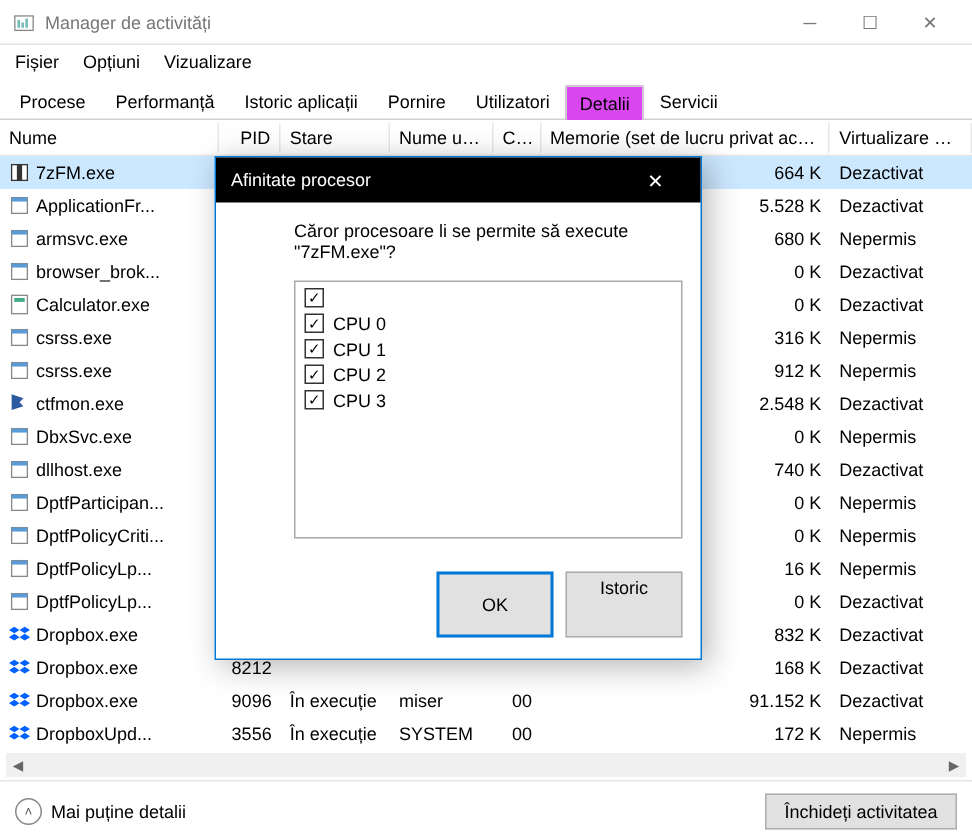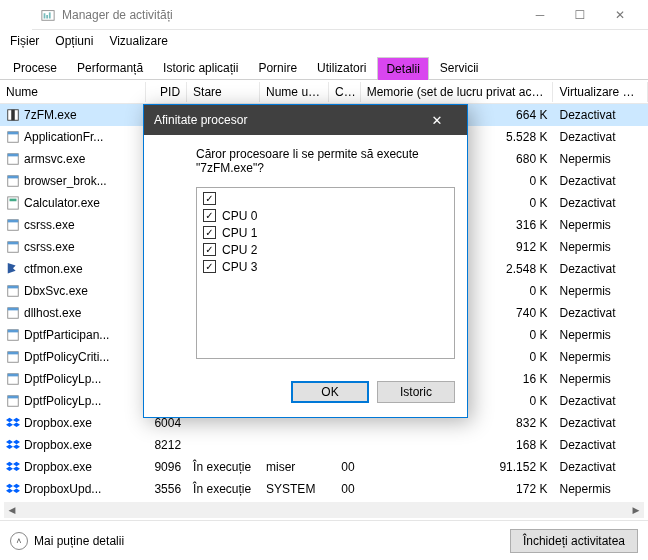--- a/index.html
+++ b/index.html
@@ -1,18 +1,18 @@
 <!DOCTYPE html>
 <html><head>
 <meta charset="utf-8">
 <style>
 * { box-sizing: border-box; margin: 0; padding: 0; font-family: "Segoe UI", Tahoma, sans-serif; font-size: 12px; }
 body { background: #fff; width: 648px; height: 560px; overflow: hidden; position: relative; }
 
-.titlebar { height: 30px; display: flex; align-items: center; padding: 0 8px; border-bottom: 1px solid #e5e5e5; color: #777; margin-left: 32px; }
+.titlebar { height: 30px; display: flex; align-items: center; padding: 0 8px; border-bottom: 1px solid #e5e5e5; color: #777; }
 .titlebar .icon { width: 16px; height: 16px; margin-right: 6px; display: inline-flex; align-items: center; justify-content: center; }
 .titlebar .title { flex: 1; }
 .win-btns { display: flex; }
 .win-btn { width: 40px; height: 30px; display: flex; align-items: center; justify-content: center; color: #777; }
 
 .menubar { height: 22px; display: flex; align-items: center; padding: 0 4px; gap: 4px; }
 .menubar span { padding: 2px 6px; }
 
 .tabs { display: flex; border-bottom: 1px solid #d0d0d0; padding: 4px 4px 0 4px; gap: 2px; }
 .tab { padding: 4px 8px; border: 1px solid transparent; border-bottom: none; cursor: default; }
@@ -36,30 +36,30 @@
 
 .footer { position: absolute; bottom: 0; left: 0; right: 0; height: 40px; border-top: 1px solid #e5e5e5; display: flex; align-items: center; padding: 0 10px; justify-content: space-between; }
 .fewer { display: flex; align-items: center; gap: 6px; }
 .circle { width: 18px; height: 18px; border: 1px solid #888; border-radius: 50%; display: flex; align-items: center; justify-content: center; font-size: 9px; color: #555;}
 .btn { border: 1px solid #adadad; background: #e1e1e1; padding: 4px 12px; min-width: 110px; }
 
 .scroll-h { position: absolute; bottom: 42px; left: 4px; right: 4px; height: 16px; background: #f0f0f0; display: flex; align-items: center; justify-content: space-between; }
 .scroll-arrow { width: 16px; height: 16px; display: flex; align-items: center; justify-content: center; color: #666; font-size: 9px; }
 
 .dialog { position: absolute; left: 143px; top: 104px; width: 325px; background: #fff; border: 1px solid #0078d7; box-shadow: 4px 4px 20px rgba(0,0,0,0.3); }
-.dlg-title { background: #404040; color: #fff; height: 30px; display: flex; align-items: center; padding: 0 10px; justify-content: space-between; }
+.dlg-title { background: #000000; color: #fff; height: 30px; display: flex; align-items: center; padding: 0 10px; justify-content: space-between; }
 .dlg-close { width: 40px; text-align: center; font-size: 13px; }
 .dlg-body { padding: 12px; margin-left: 40px; }
 .dlg-msg { margin-bottom: 12px; }
 .cpu-list { border: 1px solid #a9a9a9; height: 172px; background: #fff; padding: 2px; }
 .cpu-item { display: flex; align-items: center; gap: 6px; height: 17px; padding-left: 4px; }
 .checkbox { width: 13px; height: 13px; border: 1px solid #333; display: inline-flex; align-items: center; justify-content: center; font-size: 10px; background: #fff; }
 .dlg-btns { display: flex; justify-content: flex-end; gap: 8px; padding: 10px 12px 14px; }
 .dlg-btn { border: 1px solid #adadad; background: #e1e1e1; padding: 3px 0; width: 78px; text-align: center; }
-.dlg-btn.focus { border: 2px solid #0078d7; padding: 2px 0; }
+.dlg-btn.focus { border: 2px solid #0078d7; padding: 13px 0; }
 
 .sv { width: 14px; height: 14px; }
 </style>
 </head>
 <body>
 
 <div class="titlebar">
   <span class="icon">
     <svg class="sv" viewBox="0 0 16 16">
         <rect x="1" y="3" width="14" height="11" fill="none" stroke="#888"></rect>

